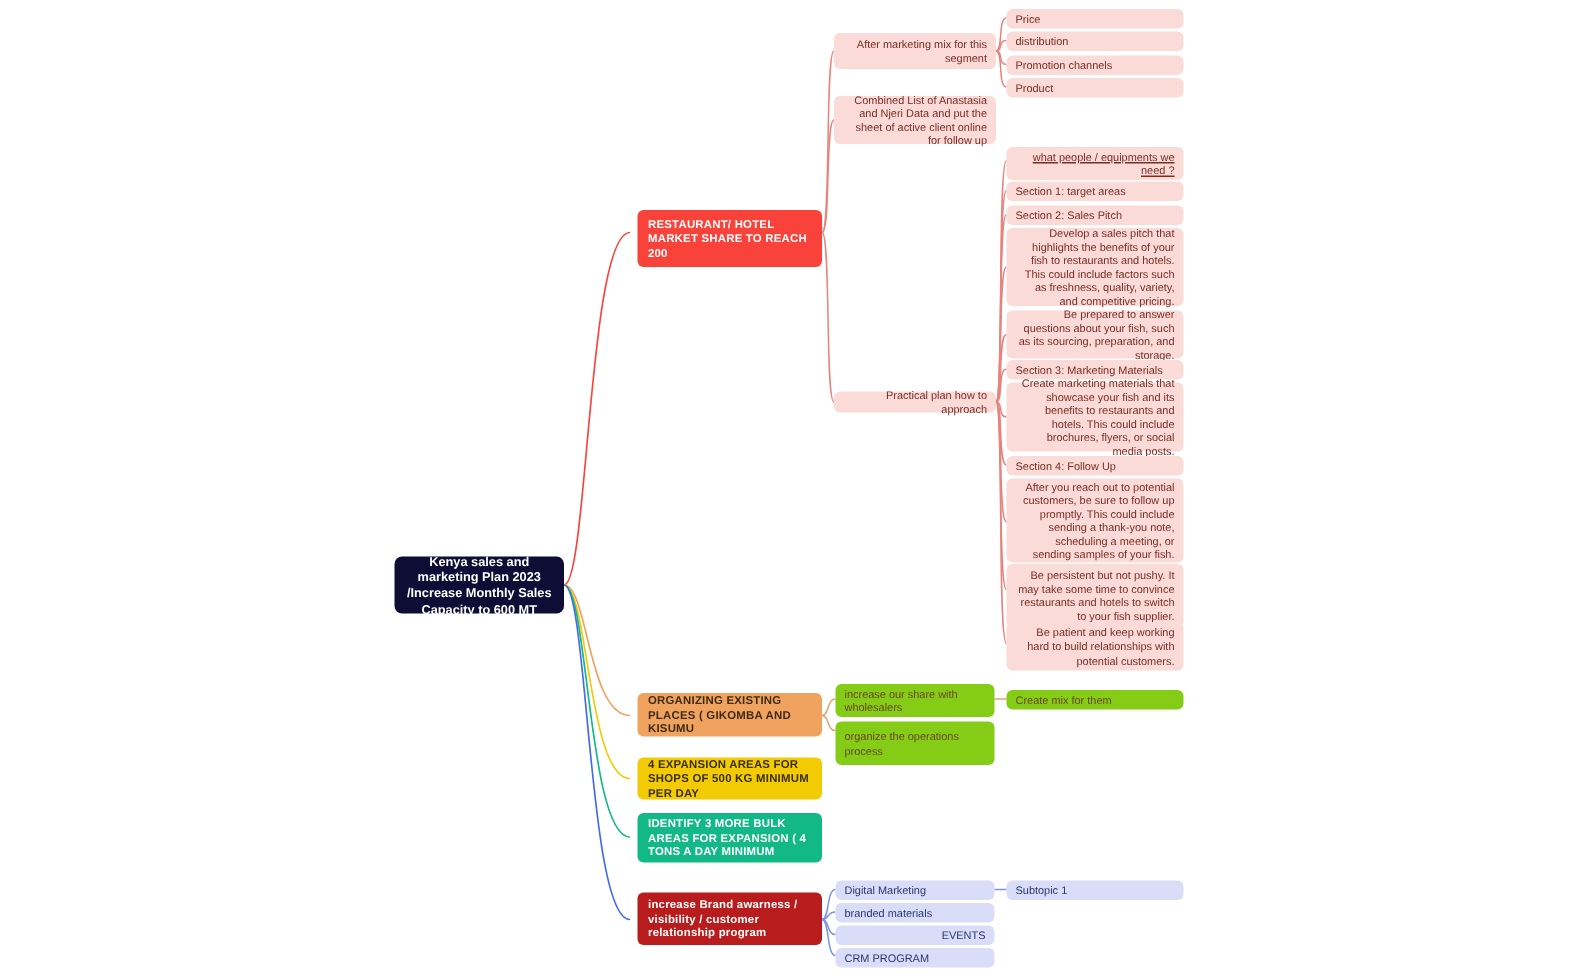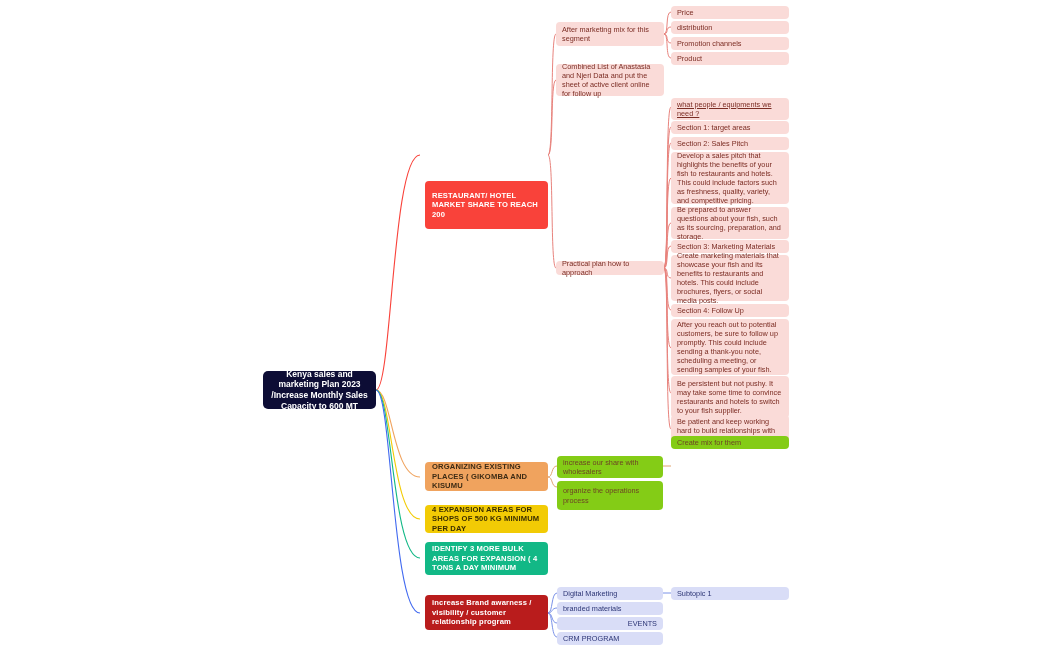--- a/index.html
+++ b/index.html
@@ -23,21 +23,21 @@
 
   .branch { font-size: 7.6px; font-weight: bold; letter-spacing: .15px;
             display: flex; align-items: center; border-radius: 4px; padding: 5px 7px; }
   .branch.red    { background: #f9423a; color: #ffffff; }
   .branch.orange { background: #f0a35e; color: #3d2b14; }
   .branch.yellow { background: #f2cb05; color: #3b2f00; }
   .branch.green  { background: #12b886; color: #ffffff; }
   .branch.blue   { background: #b91c1c; color: #ffffff; }
 
   .leaf { font-size: 7.3px; display: flex; align-items: center; }
-  .leaf.pink   { background: #fadbd8; color: #7b2c23; }
+  .leaf.pink   { background: #fadbd8; color: #7b2c23; text-align: right; }
   .leaf.peach  { background: #84cc16; color: #6d4524; }
   .leaf.lilac  { background: #d9ddf7; color: #2c3575; }
 </style>
 </head>
 <body>
 
 <div id="canvas">
 
   <svg class="links" viewBox="0 0 1050 650">
 
@@ -76,21 +76,21 @@
     <path d="M548,613 C553,613 551,608 557,608" stroke="#7b92e8" stroke-width="1" fill="none"></path>
     <path d="M548,613 C553,613 551,623 557,623" stroke="#7b92e8" stroke-width="1" fill="none"></path>
     <path d="M548,613 C553,613 551,637 557,637" stroke="#7b92e8" stroke-width="1" fill="none"></path>
     <path d="M663,593 L671,593" stroke="#7b92e8" stroke-width="1" fill="none"></path>
   </svg>
 
   <div class="node root" style="left:263px; top:371px; width:113px; height:38px;">
     <span>Kenya sales and marketing Plan 2023 /Increase Monthly Sales Capacity to 600 MT</span>
   </div>
 
-  <div class="node branch red" style="left:425px; top:140px; width:123px; height:48px;margin-top:41px;">
+  <div class="node branch red" style="left:425px; top:140px; width:123px; height:38px;">
     <span>RESTAURANT/ HOTEL MARKET SHARE TO REACH 200</span>
   </div>
 
   <div class="node leaf pink" style="left:556px; top:22px; width:108px; height:24px;">
     <span>After marketing mix for this segment</span>
   </div>
   <div class="node leaf pink" style="left:671px; top:6px; width:118px; height:13px;">
     <span>Price</span>
   </div>
   <div class="node leaf pink" style="left:671px; top:21px; width:118px; height:13px;">
@@ -144,21 +144,21 @@
   <div class="node leaf pink" style="left:671px; top:415px; width:118px; height:32px;">
     <span>Be patient and keep working hard to build relationships with potential customers.</span>
   </div>
 
   <div class="node branch orange" style="left:425px; top:462px; width:123px; height:29px;">
     <span>ORGANIZING EXISTING PLACES ( GIKOMBA AND KISUMU</span>
   </div>
   <div class="node leaf peach" style="left:557px; top:456px; width:106px; height:22px;">
     <span>increase our share with wholesalers</span>
   </div>
-  <div class="node leaf peach" style="left:671px; top:436px; width:118px; height:13px;">
+  <div class="node leaf peach" style="left:671px; top:460px; width:118px; height:13px;">
     <span>Create mix for them</span>
   </div>
   <div class="node leaf peach" style="left:557px; top:481px; width:106px; height:29px;">
     <span>organize the operations process</span>
   </div>
 
   <div class="node branch yellow" style="left:425px; top:505px; width:123px; height:28px;">
     <span>4 EXPANSION AREAS FOR SHOPS OF 500 KG MINIMUM PER DAY</span>
   </div>
 

